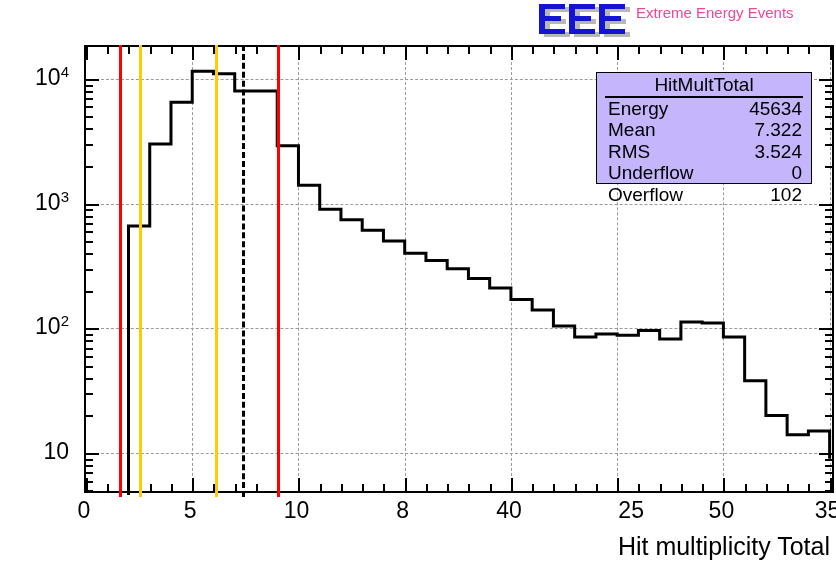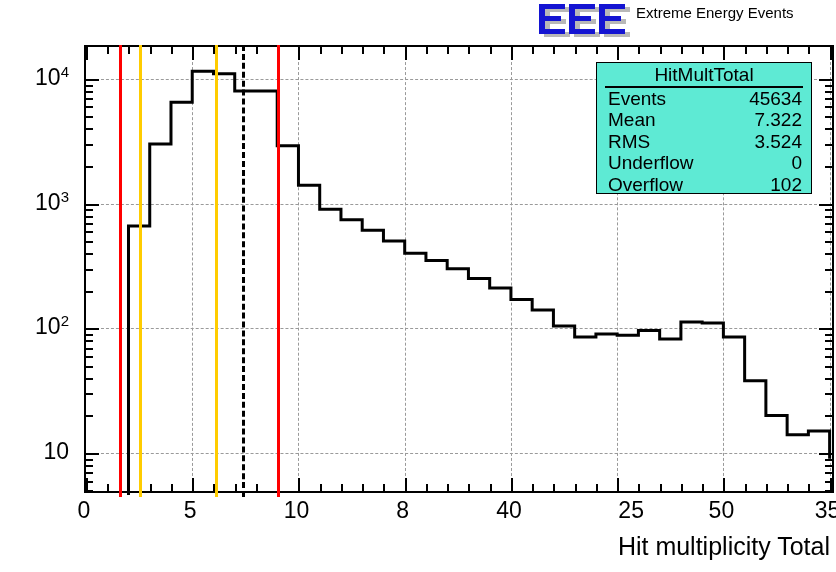--- a/index.html
+++ b/index.html
@@ -9,21 +9,21 @@
   #root{position:absolute;left:0;top:0;width:836px;height:572px;}
 
   
   #plot-title{position:absolute;left:84px;top:8px;font-size:23px;
       letter-spacing:.1px;white-space:nowrap;color:#000;}
 
   
   #logo-block{position:absolute;left:536px;top:3px;width:298px;height:40px;}
   #logo-eee{position:absolute;left:0;top:1px;width:96px;height:36px;}
   #logo-text{position:absolute;left:100px;top:1px;width:198px;}
-  #logo-text div{color:#000000;font-size:15px;line-height:17px;
+  #logo-text div{color:#ec4899;font-size:15px;line-height:17px;
       white-space:nowrap;font-weight:400;}
 
   
   #frame{position:absolute;left:84px;top:45px;width:750px;height:448px;
       border:2px solid #000;box-sizing:border-box;background:transparent;}
 
   .grid-v,.grid-h{position:absolute;background:transparent;}
   .grid-v{width:0;border-left:1px dashed #9a9a9a;top:0;bottom:0;}
   .grid-h{height:0;border-top:1px dashed #9a9a9a;left:0;right:0;}
 
@@ -47,22 +47,22 @@
       white-space:nowrap;}
 
   
   #hist-svg{position:absolute;left:0;top:0;width:750px;height:448px;
       overflow:visible;}
 
   
   .mline{position:absolute;width:0;top:-2px;height:452px;}
 
   
-  #stats{position:absolute;left:596px;top:62px;width:216px;height:132px;
-      background:#5eead4;border:1px solid #000;box-sizing:border-box;}
+  #stats{position:absolute;left:596px;top:72px;width:216px;height:112px;
+      background:#c4b5fd;border:1px solid #000;box-sizing:border-box;}
   #stats-title{position:absolute;left:0;right:0;top:1px;text-align:center;
       font-size:19px;line-height:21px;}
   #stats-rule{position:absolute;left:8px;right:8px;top:23px;height:0;
       border-top:2px solid #000;}
   #stats-rows{position:absolute;left:0;right:0;top:25px;}
   .srow{display:flex;justify-content:space-between;font-size:19px;
       line-height:21.4px;padding:0 9px 0 11px;}
   .srow .k{white-space:nowrap;}
   .srow .v{white-space:nowrap;}
 </style>
@@ -292,21 +292,21 @@
       <div class="xlab" style="left: 827.626px;">35</div>
     </div>
 
   <div id="xaxis-title">Hit multiplicity Total</div>
 
   <div id="stats">
     <div id="stats-title">HitMultTotal</div>
     <div id="stats-rule"></div>
     <div id="stats-rows">
         <div class="srow">
-          <span class="k">Events</span>
+          <span class="k">Energy</span>
           <span class="v">45634</span>
         </div>
         <div class="srow">
           <span class="k">Mean</span>
           <span class="v">7.322</span>
         </div>
         <div class="srow">
           <span class="k">RMS</span>
           <span class="v">3.524</span>
         </div>

